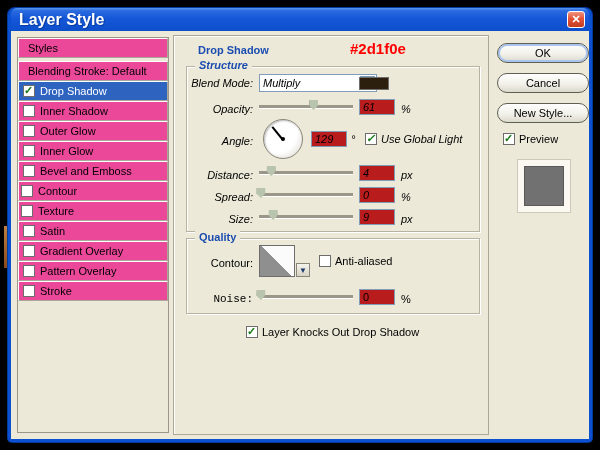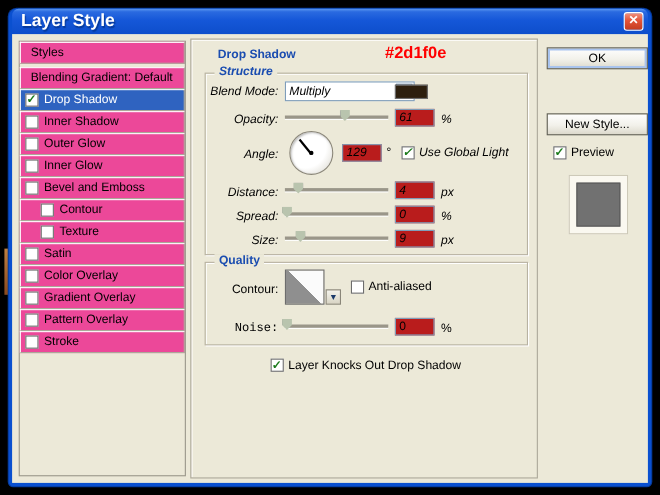--- a/index.html
+++ b/index.html
@@ -28,21 +28,21 @@
 
   
   .styles-panel { position:absolute; left:6px; top:6px; width:152px; height:396px;
                   border:1px solid #9a968a; background:#ece9d8; }
   .srow { height:20px; display:flex; align-items:center; background:#ec4899;
           border-top:1px solid #fff; border-left:1px solid #fff;
           border-bottom:1px solid #aca899; border-right:1px solid #aca899;
           padding-left:4px; white-space:nowrap; overflow:hidden; cursor:pointer; }
   .srow.hdr { margin-bottom:3px; }
   .srow.sel { background:#2f63c0; color:#fff; }
-  .srow.ind { padding-left:18px; }
+  .srow.ind { padding-left:2px; }
   .srow .lbl { padding-left:5px; }
   .cb { display:inline-block; width:12px; height:12px; background:#fff;
         border:1px solid #6d6d6d; position:relative; flex:none; }
   .cb.on::after { content:"✓"; position:absolute; left:0px; top:-2px;
                   color:#1a7a1a; font-weight:bold; font-size:11px; }
 
   
   .center-panel { position:absolute; left:162px; top:4px; width:316px; height:400px;
                   border:1px solid #aca899; box-shadow:inset 1px 1px 0 #fff; background:#ece9d8; }
   .panel-heading { position:absolute; left:24px; top:8px; color:#1b4db0; font-weight:bold; }
@@ -98,21 +98,21 @@
                    text-align:center; line-height:13px; font-size:8px; color:#1b3a6b;
                    background:linear-gradient(#f4f3ec,#d8d4c4); border:1px solid #8a8679;
                    cursor:pointer; }
 
   .cbrow { position:absolute; display:flex; align-items:center; white-space:nowrap; }
   .cbrow .cb { margin-right:4px; }
 
   
   .btn { position:absolute; left:486px; width:92px; height:20px; text-align:center;
          line-height:18px; background:linear-gradient(#fefefe, #f2f1ea 55%, #dcd9cc);
-         border:1px solid #5f5f54; border-radius:0; cursor:pointer; }
+         border:1px solid #5f5f54; border-radius:10px; cursor:pointer; }
   .btn.focused { box-shadow:inset 0 0 0 2px #a9c4ee; }
   .preview-row { left:492px; top:102px; }
   .preview-box { position:absolute; left:506px; top:128px; width:54px; height:54px;
                  background:#faf8f0; border:1px solid #cdc9b8; padding:6px; }
   .preview-fill { width:100%; height:100%; border:1px solid #5a5a5a; }
 </style>
 </head>
 <body>
 
 <div class="stage">
@@ -124,21 +124,21 @@
       <span class="close-btn">✕</span>
     </div>
 
     <div class="dlg-body">
 
       <div class="styles-panel">
         <div class="srow hdr">
           <span class="lbl">Styles</span>
         </div>
         <div class="srow">
-          <span class="lbl">Blending Gradient: Default</span>
+          <span class="lbl">Blending Stroke: Default</span>
         </div>
         <div id="styles-items">
             <div class="srow sel">
               <span class="cb on"></span>
               <span class="lbl">Drop Shadow</span>
             </div>
             <div class="srow">
               <span class="cb"></span>
               <span class="lbl">Inner Shadow</span>
             </div>
@@ -158,24 +158,20 @@
               <span class="cb"></span>
               <span class="lbl">Contour</span>
             </div>
             <div class="srow ind">
               <span class="cb"></span>
               <span class="lbl">Texture</span>
             </div>
             <div class="srow">
               <span class="cb"></span>
               <span class="lbl">Satin</span>
-            </div>
-            <div class="srow">
-              <span class="cb"></span>
-              <span class="lbl">Color Overlay</span>
             </div>
             <div class="srow">
               <span class="cb"></span>
               <span class="lbl">Gradient Overlay</span>
             </div>
             <div class="srow">
               <span class="cb"></span>
               <span class="lbl">Pattern Overlay</span>
             </div>
             <div class="srow">
@@ -264,20 +260,21 @@
           <span class="unit" style="left:214px; top:54px;">%</span>
         </div>
 
         <div class="cbrow" style="left:72px; top:290px;">
           <span class="cb on"></span>
           <span>Layer Knocks Out Drop Shadow</span>
         </div>
       </div>
 
       <div class="btn focused" style="top:12px;">OK</div>
+      <div class="btn" style="top:42px;">Cancel</div>
       <div class="btn" style="top:72px;">New Style...</div>
       <div class="cbrow preview-row">
         <span class="cb on"></span>
         <span>Preview</span>
       </div>
       <div class="preview-box">
         <div class="preview-fill" id="preview-fill" style="background: rgb(113, 113, 113);"></div>
       </div>
 
     </div>

